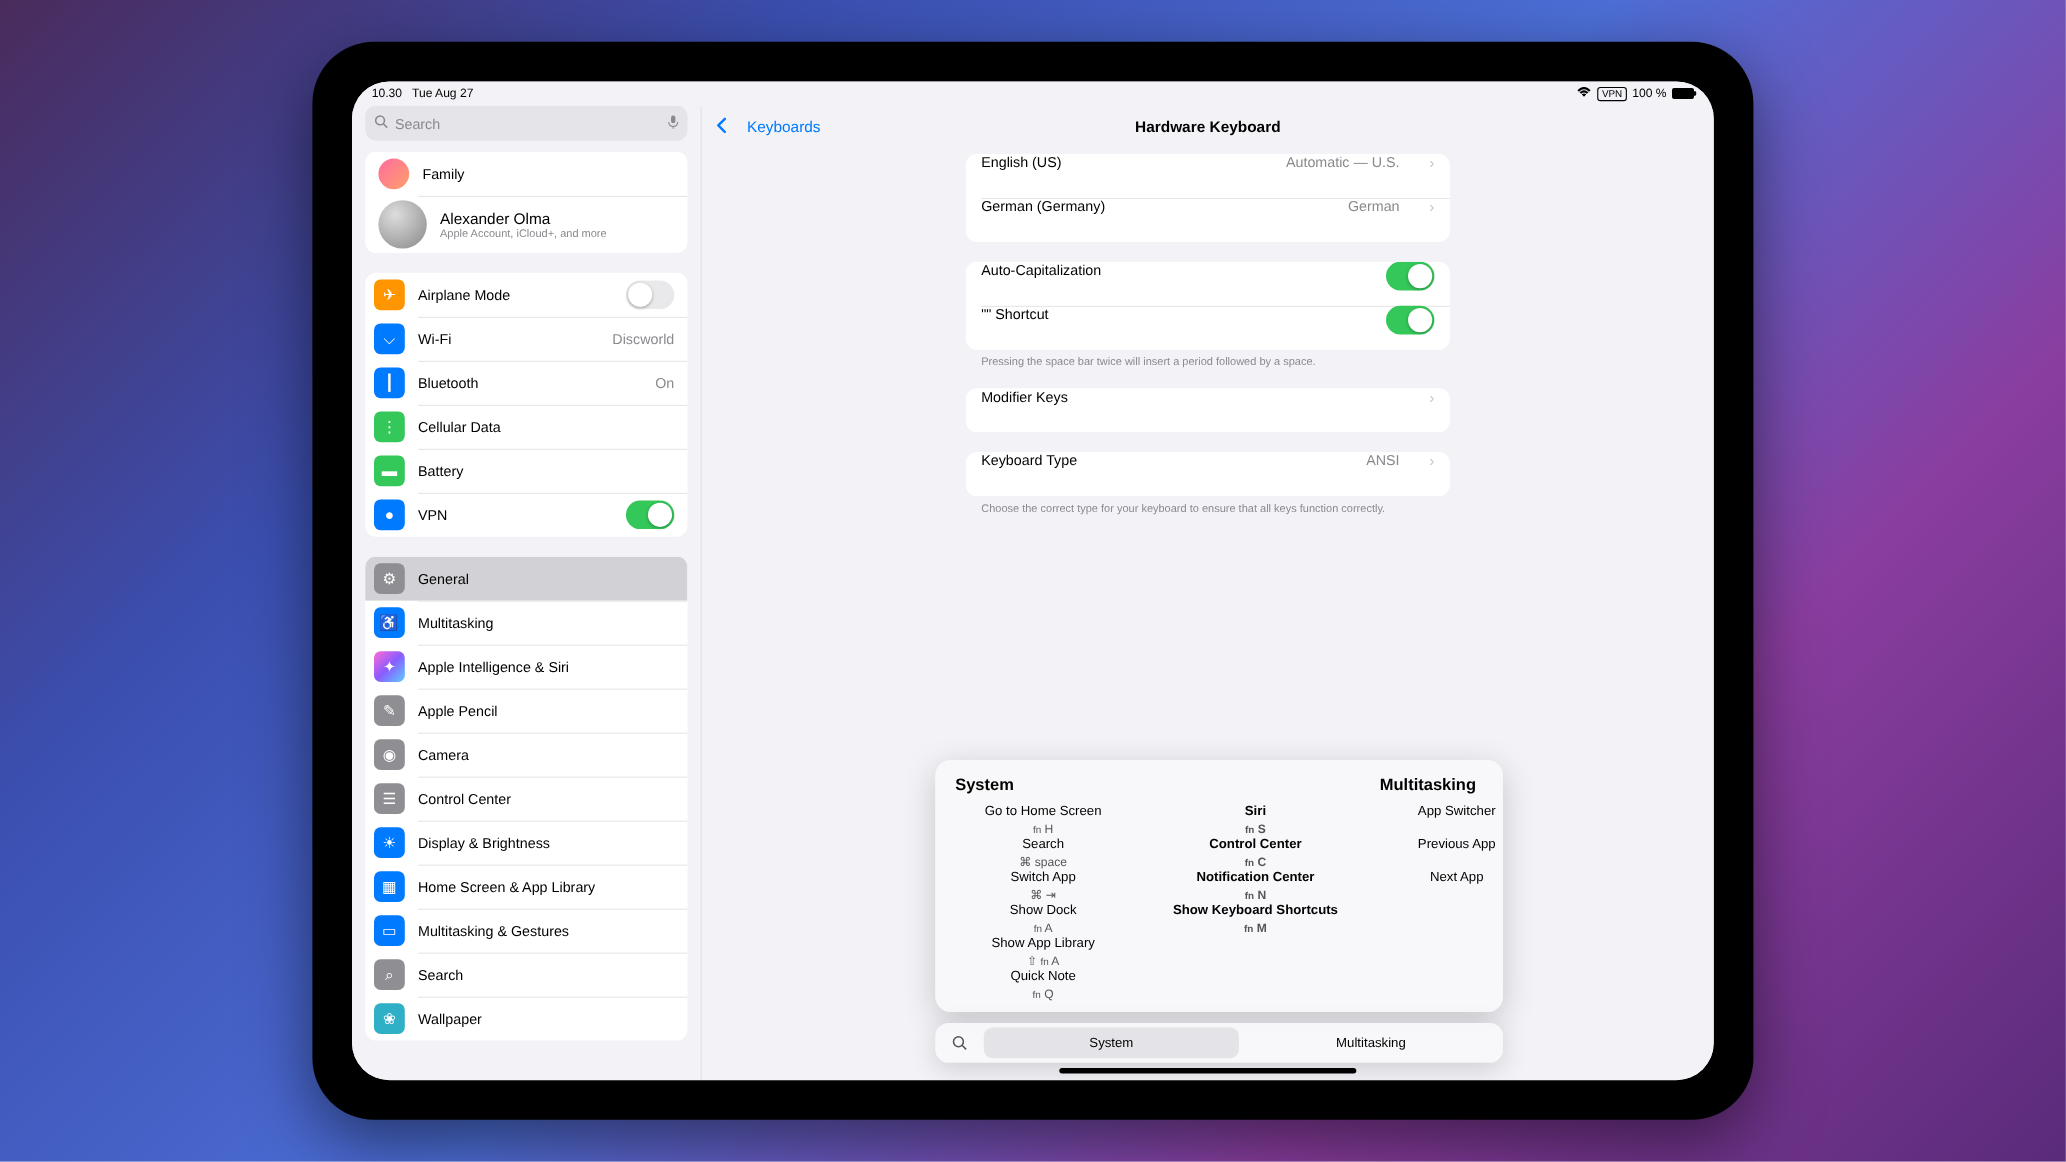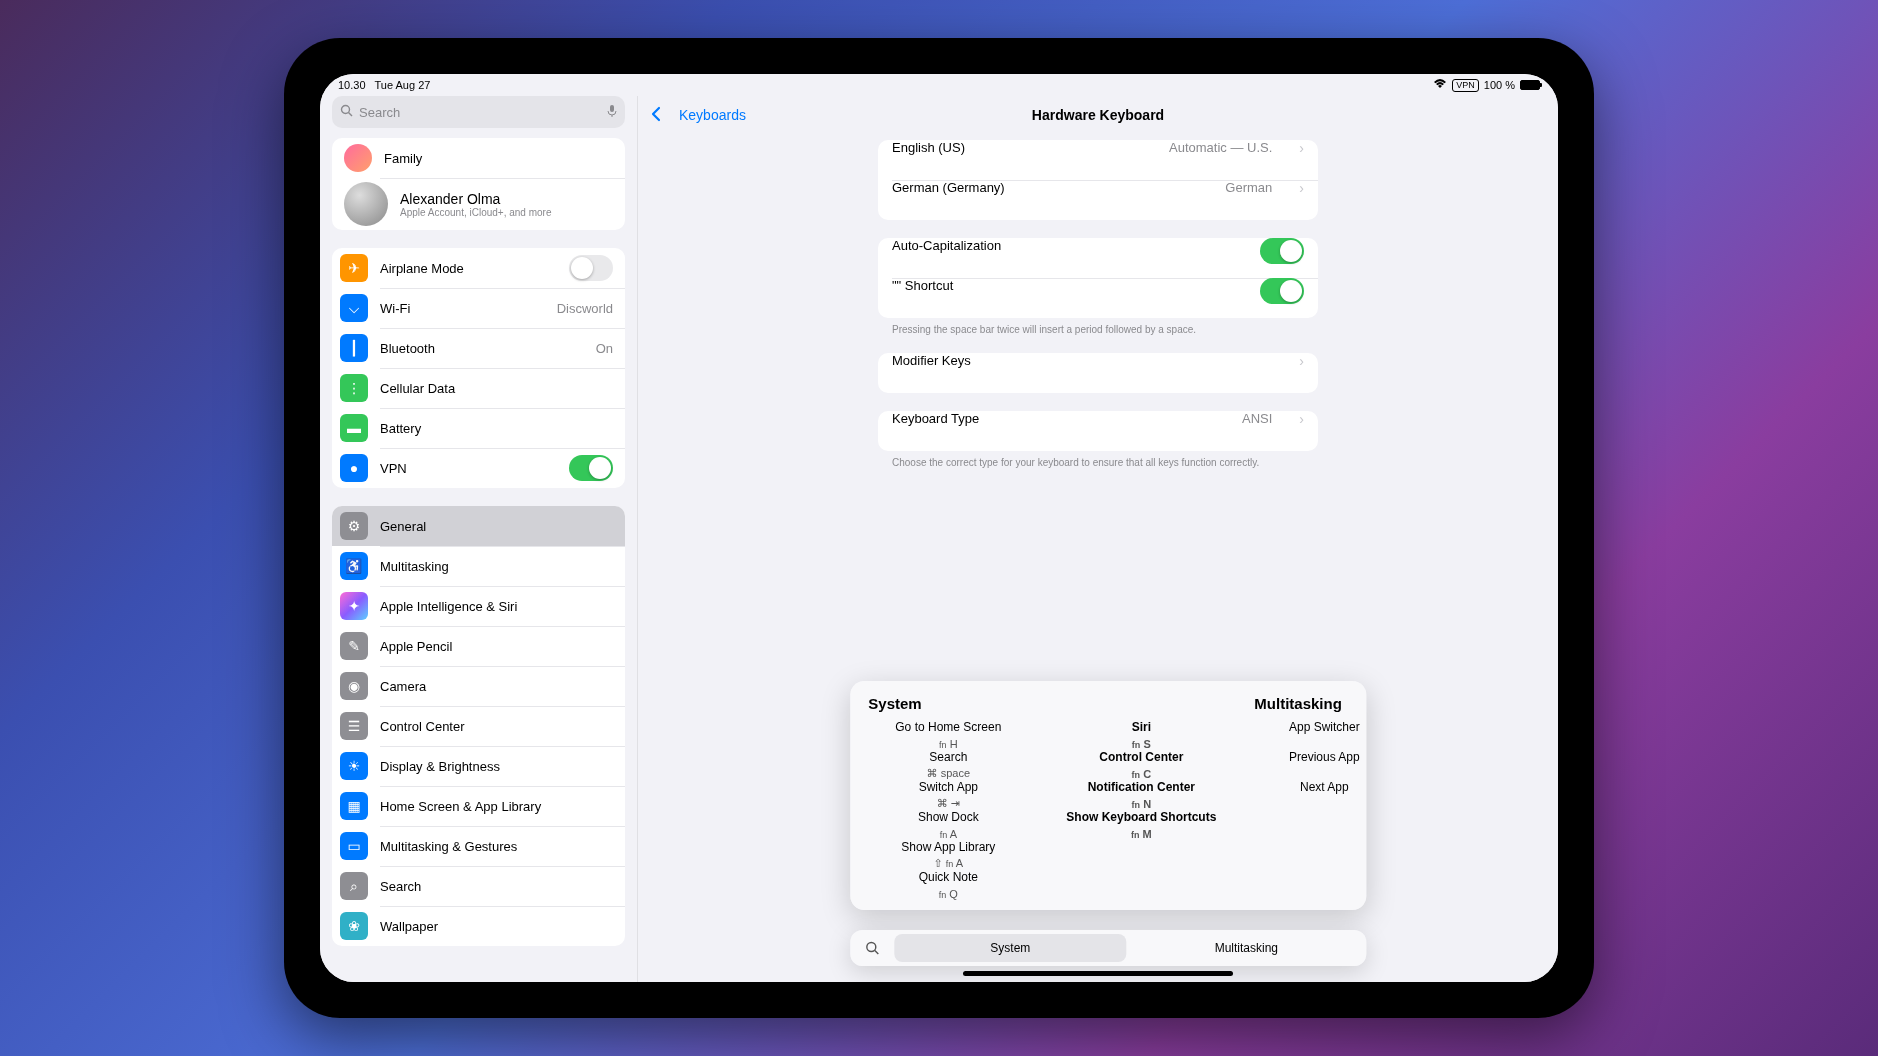--- a/index.html
+++ b/index.html
@@ -179,21 +179,21 @@
   }
   
   .overlay {
     position:absolute;
     left: 50%;
     transform: translateX(-48%);
     bottom: 16px;
     width: 516px;
     display:flex;
     flex-direction:column;
-    gap:20px;
+    gap:10px;
   }
   .shortcut-panel {
     background: rgba(248,248,250,0.96);
     border-radius:14px;
     box-shadow: 0 8px 30px rgba(0,0,0,0.18);
     padding: 14px 18px 10px;
     display:flex;
     gap: 24px;
     overflow:hidden;
   }

